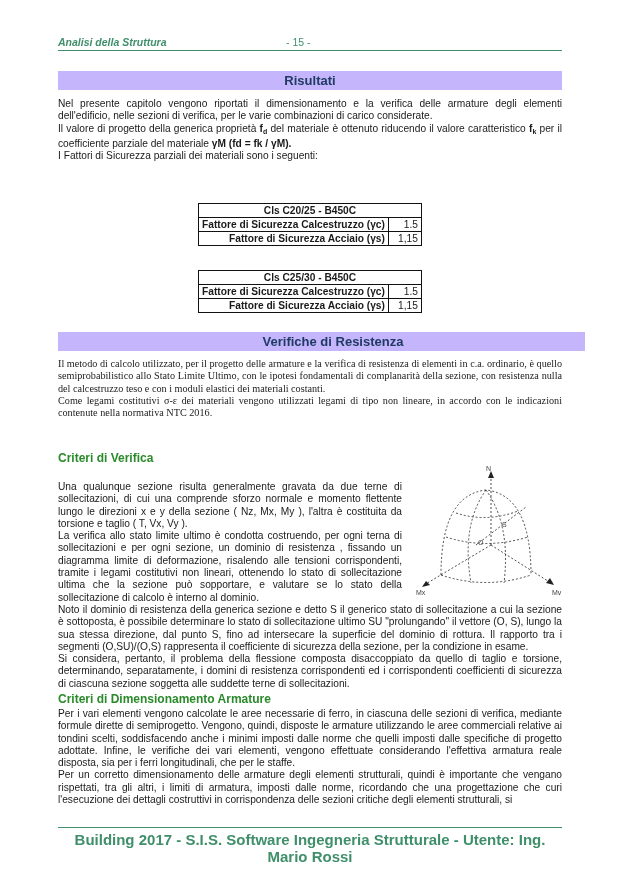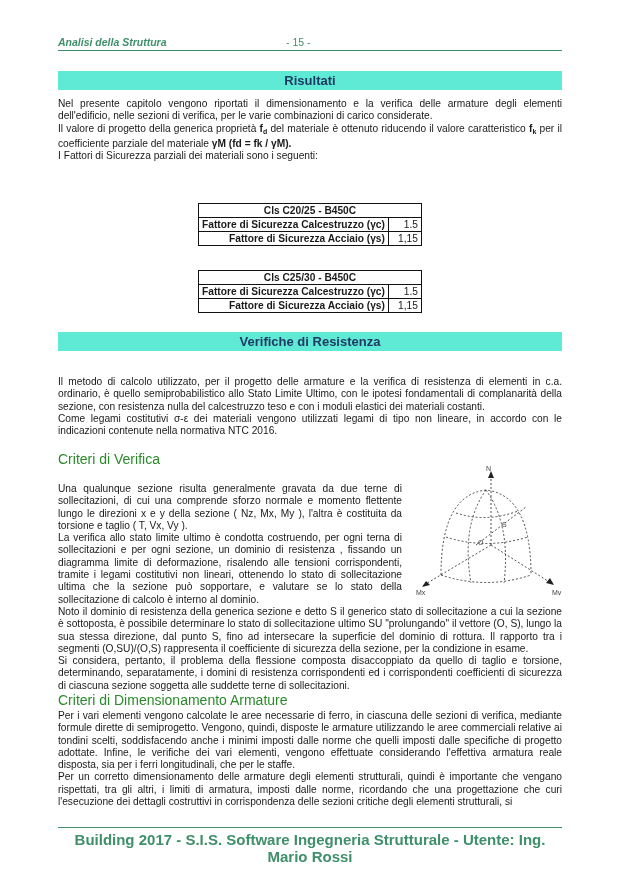--- a/index.html
+++ b/index.html
@@ -4,24 +4,24 @@
 <style>
   html, body { margin:0; padding:0; background:#ffffff; }
   body { width:620px; height:877px; position:relative; overflow:hidden;
          font-family:"Liberation Sans", sans-serif; color:#1a1a1a; }
   .page { position:absolute; left:58px; top:0; width:504px; }
   .hdr { position:absolute; top:36px; left:0; width:504px; height:14px;
          border-bottom:1.5px solid #3f8f6a; }
   .hdr-left { position:absolute; left:0; top:0; font-size:10.5px; font-weight:bold;
               font-style:italic; color:#3f8f6a; }
   .hdr-center { position:absolute; left:228px; top:0; font-size:10.5px; color:#3f8f6a; }
-  .band { background:#5eead4; color:#1f3a63; font-weight:bold; text-align:center;
+  .band { background:#c4b5fd; color:#1f3a63; font-weight:bold; text-align:center;
           font-size:13px; height:19px; line-height:19px; }
   .p { font-size:10.2px; line-height:12.3px; text-align:justify; margin:0; }
-  .subh { color:#2a8a2a; font-weight:normal; font-size:14px; margin:0; }
+  .subh { color:#2a8a2a; font-weight:bold; font-size:12px; margin:0; }
   table.sf { border-collapse:collapse; margin:0 auto; font-size:10.2px; }
   table.sf td { border:1.5px solid #111; padding:1px 3px; font-weight:bold; }
   table.sf td.title { text-align:center; }
   table.sf td.lbl { text-align:right; }
   table.sf td.val { text-align:right; font-weight:normal; width:26px; }
   .ftr { position:absolute; top:827px; left:0; width:504px; border-top:1.5px solid #3f8f6a; }
   .ftr-text { text-align:center; font-size:15px; font-weight:bold; color:#3f8f6a; padding-top:3px; }
   sub { font-size:7px; vertical-align:-2px; }
   .fig { position:absolute; left:358px; top:465px; width:150px; height:130px; }
   .abs { position:absolute; }
@@ -73,23 +73,23 @@
             <td class="val">1.5</td>
           </tr>
       <tr>
             <td class="lbl">Fattore di Sicurezza Acciaio (γs)</td>
             <td class="val">1,15</td>
           </tr>
     </tbody>
       </table>
   </div>
 
-  <div class="abs band" style="top:332px;left:0;width:504px;">Verifiche di Resistenza</div>
+  <div class="abs band" style="top:332px;left:0;width:504px;padding-left:23px;">Verifiche di Resistenza</div>
 
-  <div class="abs" style="top:376px;left:0;width:504px;">
+  <div class="abs" style="top:358px;left:0;width:504px;font-family:Liberation Serif, serif;">
     <p class="p">Il metodo di calcolo utilizzato, per il progetto delle armature e la verifica di resistenza di elementi in c.a. ordinario, è quello semiprobabilistico allo Stato Limite Ultimo, con le ipotesi fondamentali di complanarità della sezione, con resistenza nulla del calcestruzzo teso e con i moduli elastici dei materiali costanti.</p>
     <p class="p">Come legami costitutivi σ-ε dei materiali vengono utilizzati legami di tipo non lineare, in accordo con le indicazioni contenute nella normativa NTC 2016.</p>
   </div>
 
   <div class="abs" style="top:451px;left:0;width:504px;">
     <p class="subh">Criteri di Verifica</p>
     <div style="width:344px;margin-top:16px;">
       <p class="p">Una qualunque sezione risulta generalmente gravata da due terne di sollecitazioni, di cui una comprende sforzo normale e momento flettente lungo le direzioni x e y della sezione ( Nz, Mx, My ), l'altra è costituita da torsione e taglio ( T, Vx, Vy ).</p>
       <p class="p">La verifica allo stato limite ultimo è condotta costruendo, per ogni terna di sollecitazioni e per ogni sezione, un dominio di resistenza , fissando un diagramma limite di deformazione, risalendo alle tensioni corrispondenti, tramite i legami costitutivi non lineari, ottenendo lo stato di sollecitazione ultima che la sezione può sopportare, e valutare se lo stato della sollecitazione di calcolo è interno al dominio.</p>
     </div>

